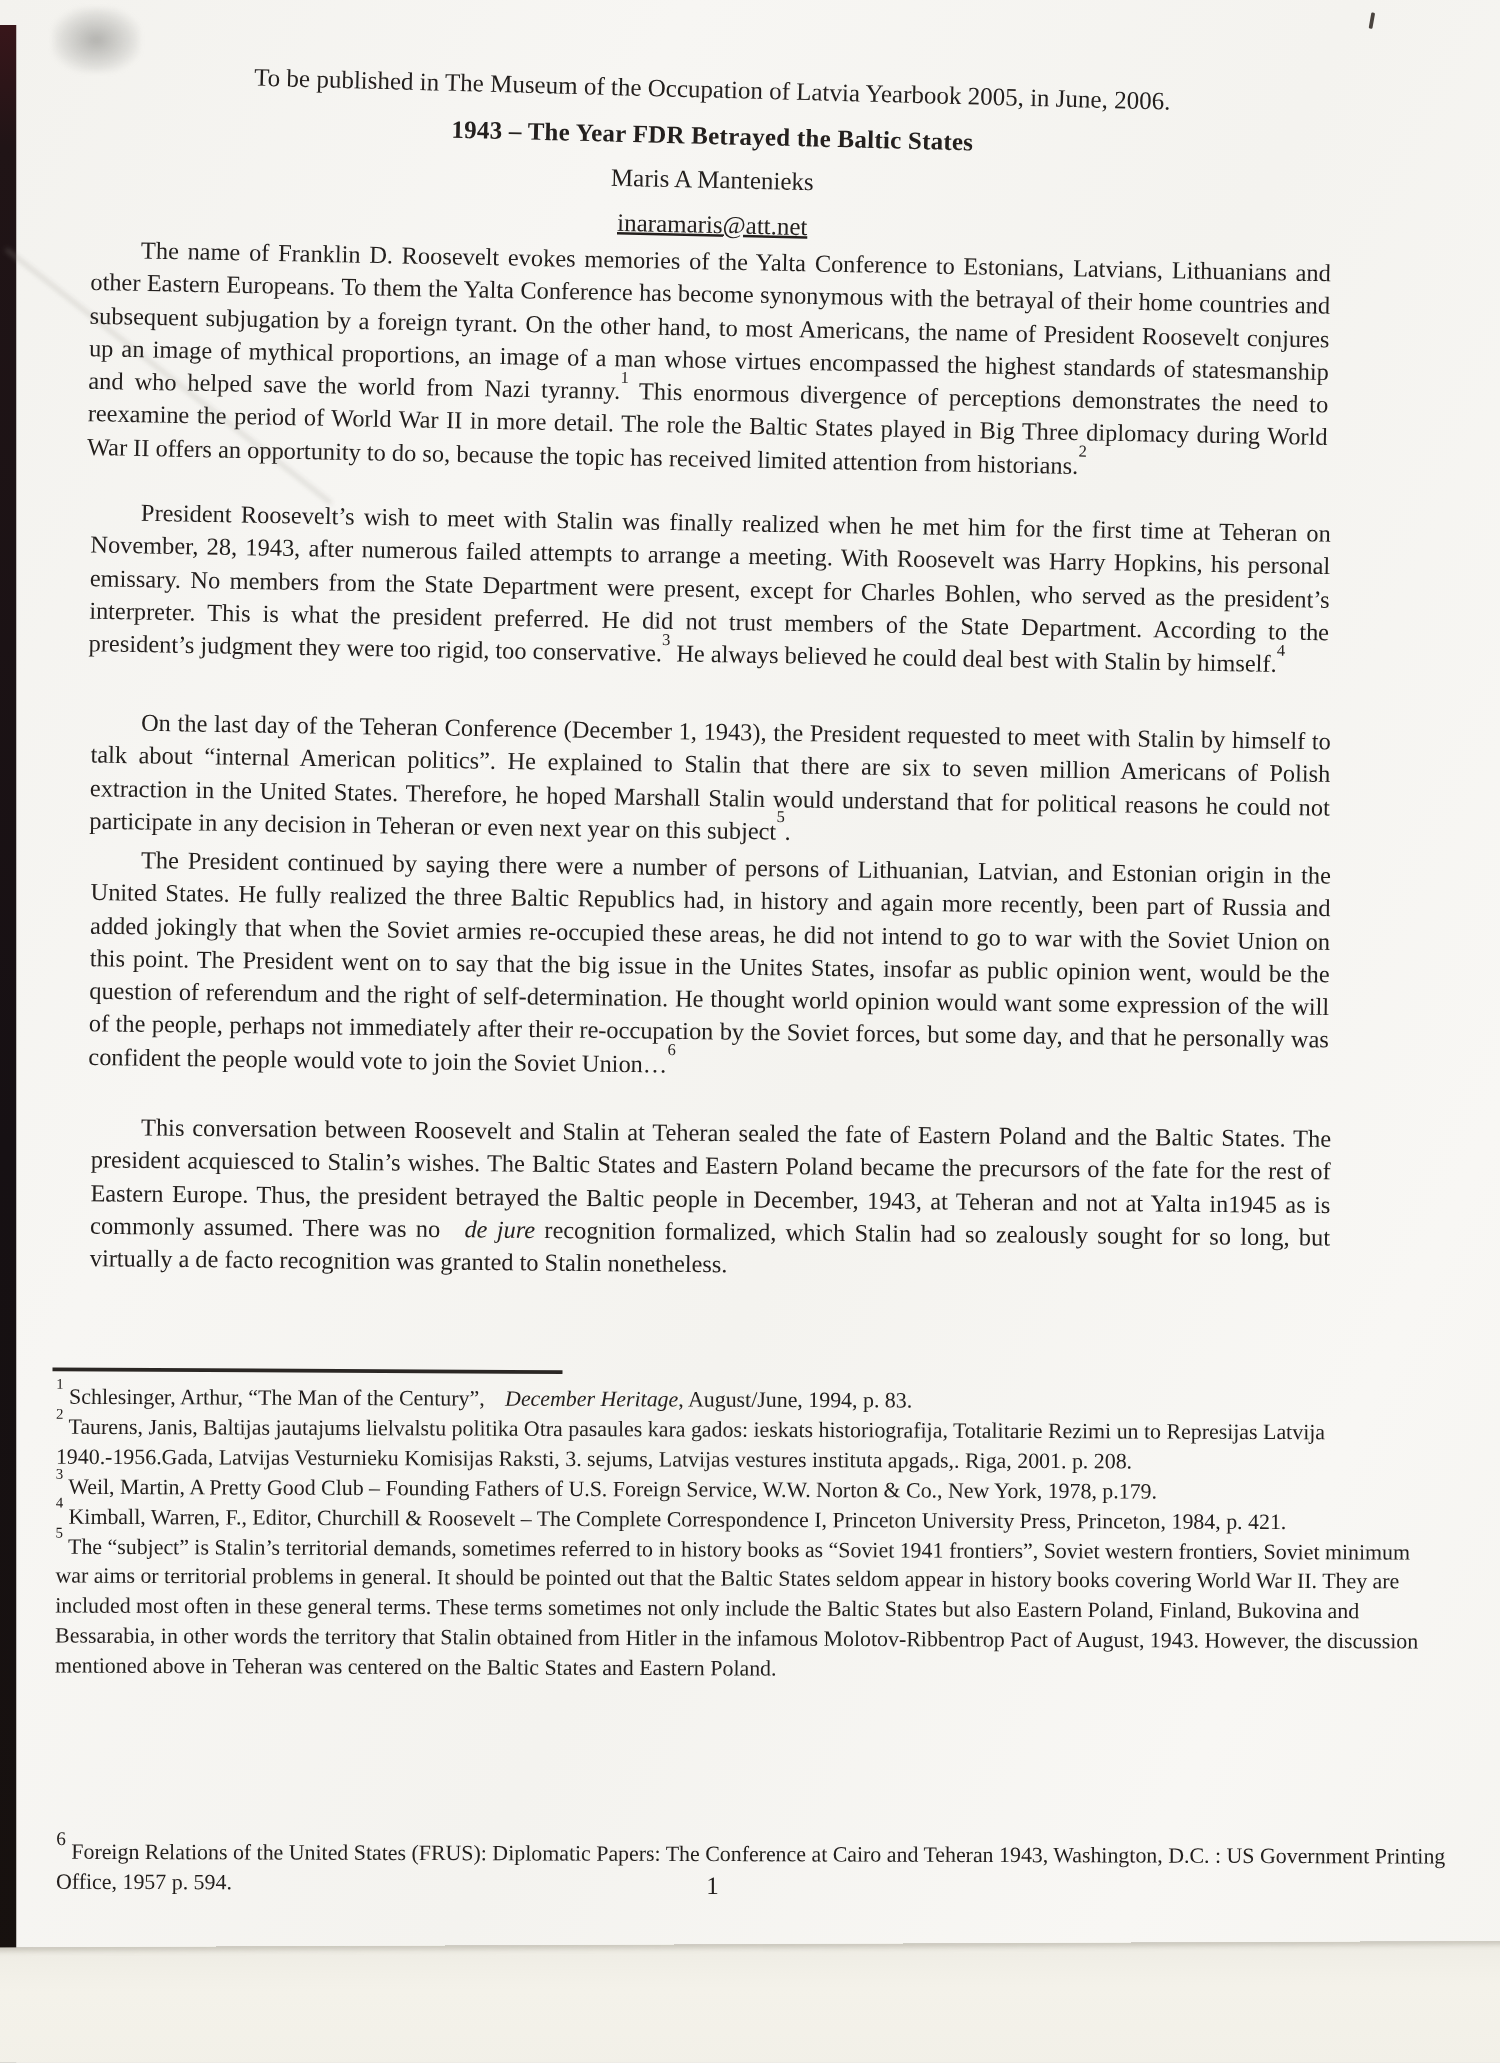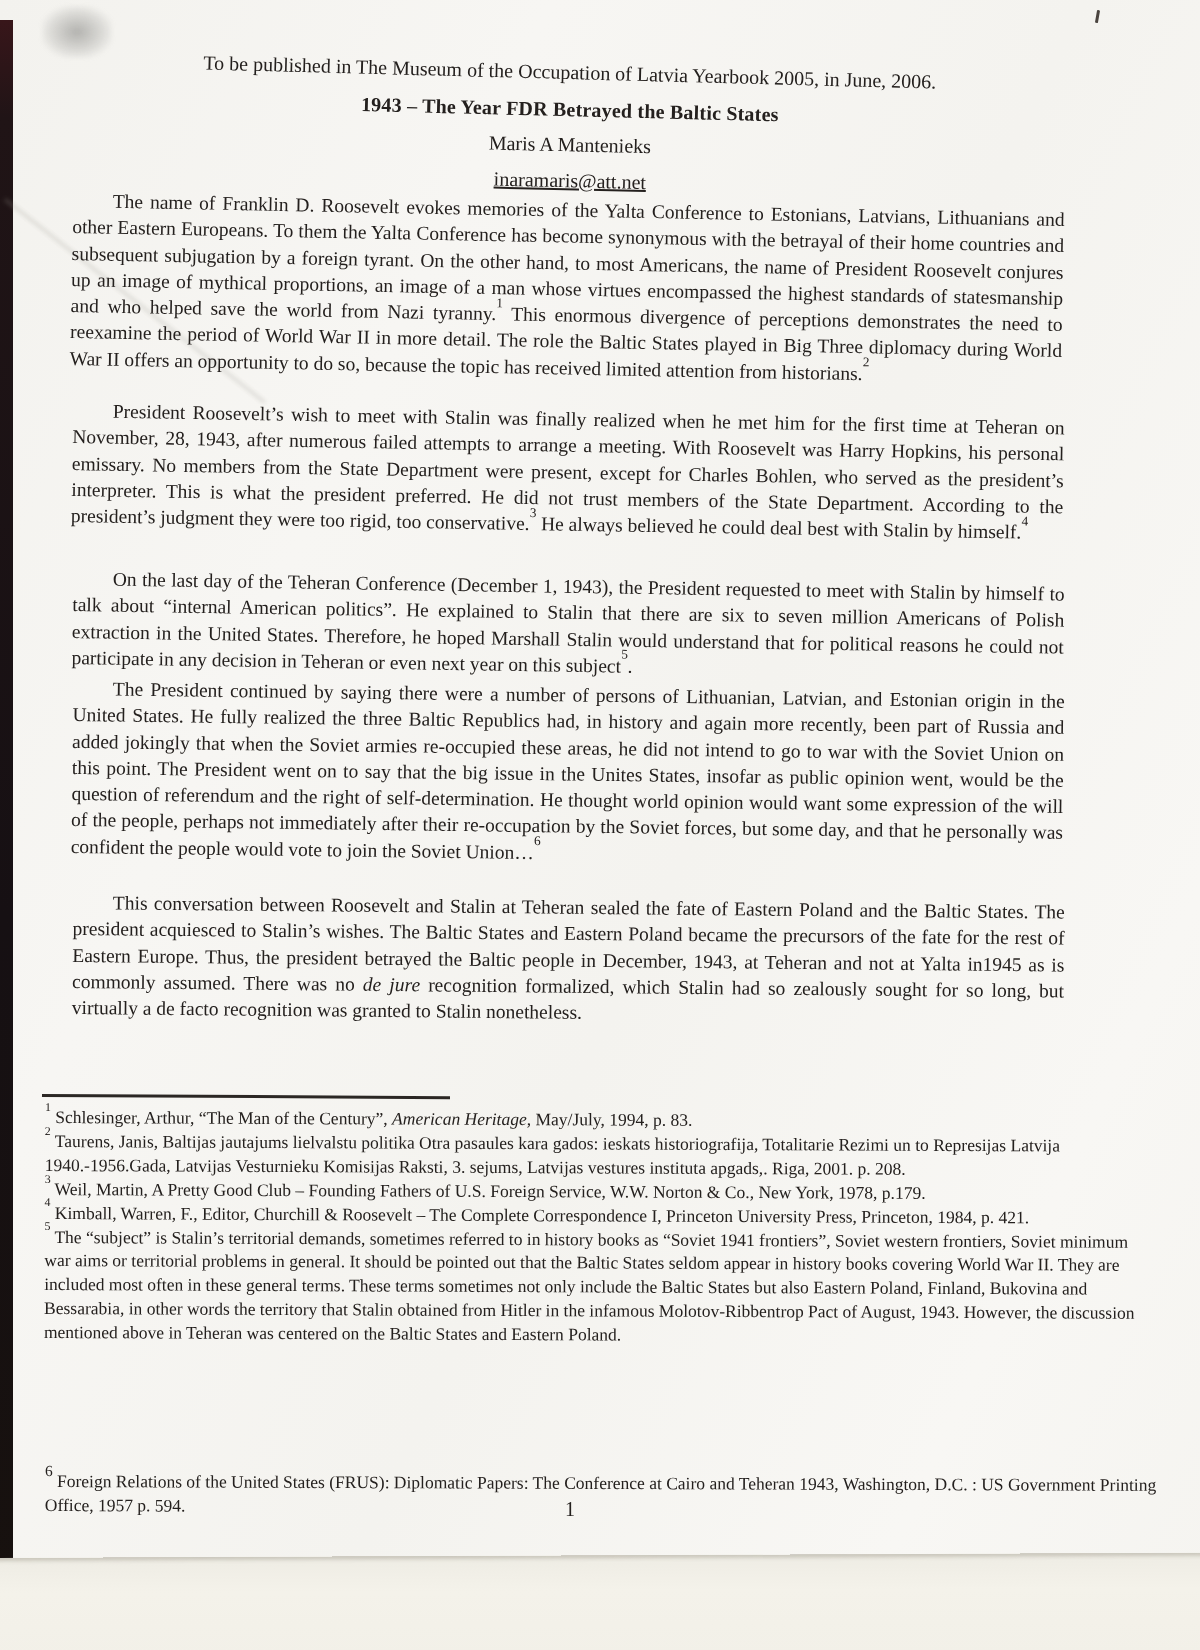--- a/index.html
+++ b/index.html
@@ -71,21 +71,21 @@
     position: absolute; left: 45px; top: 1452px; width: 1114px;
     font-size: 17.5px; line-height: 23.9px;
     transform: rotate(0.20deg); transform-origin: 0 0;
   }
   .page-num {
     position: absolute; left: 70px; top: 1498px; width: 1000px;
     text-align: center; font-size: 20px;
   }
   sup { font-size: 68%; line-height: 0; position: relative; top: -0.45em; }
   .footnote-last sup { font-size: 88%; top: -0.28em; }
-  .it { font-style: italic; }
+  .it { font-style: italic; margin-left: 12px; }
 </style>
 </head>
 <body>
 
 <div class="scan">
   <div class="edge-strip"></div>
   <div class="smudge"></div>
   <div class="crease"></div>
   <div class="speck"></div>
 
@@ -96,21 +96,21 @@
 
   <p class="para p1"><span>The name of Franklin D. Roosevelt evokes memories of the Yalta Conference to Estonians, Latvians, Lithuanians and other Eastern Europeans. To them the Yalta Conference has become synonymous with the betrayal of their home countries and subsequent subjugation by a foreign tyrant. On the other hand, to most Americans, the name of President Roosevelt conjures up an image of mythical proportions, an image of a man whose virtues encompassed the highest standards of statesmanship and who helped save the world from Nazi tyranny.</span><sup>1</sup><span> This enormous divergence of perceptions demonstrates the need to reexamine the period of World War II in more detail. The role the Baltic States played in Big Three diplomacy during World War II offers an opportunity to do so, because the topic has received limited attention from historians.</span><sup>2</sup></p>
   <p class="para p2"><span>President Roosevelt’s wish to meet with Stalin was finally realized when he met him for the first time at Teheran on November, 28, 1943, after numerous failed attempts to arrange a meeting. With Roosevelt was Harry Hopkins, his personal emissary. No members from the State Department were present, except for Charles Bohlen, who served as the president’s interpreter. This is what the president preferred. He did not trust members of the State Department. According to the president’s judgment they were too rigid, too conservative.</span><sup>3</sup><span> He always believed he could deal best with Stalin by himself.</span><sup>4</sup></p>
   <p class="para p3"><span>On the last day of the Teheran Conference (December 1, 1943), the President requested to meet with Stalin by himself to talk about “internal American politics”. He explained to Stalin that there are six to seven million Americans of Polish extraction in the United States. Therefore, he hoped Marshall Stalin would understand that for political reasons he could not participate in any decision in Teheran or even next year on this subject</span><sup>5</sup><span>.</span></p>
   <p class="para p4"><span>The President continued by saying there were a number of persons of Lithuanian, Latvian, and Estonian origin in the United States. He fully realized the three Baltic Republics had, in history and again more recently, been part of Russia and added jokingly that when the Soviet armies re-occupied these areas, he did not intend to go to war with the Soviet Union on this point. The President went on to say that the big issue in the Unites States, insofar as public opinion went, would be the question of referendum and the right of self-determination. He thought world opinion would want some expression of the will of the people, perhaps not immediately after their re-occupation by the Soviet forces, but some day, and that he personally was confident the people would vote to join the Soviet Union…</span><sup>6</sup></p>
   <p class="para p5"><span>This conversation between Roosevelt and Stalin at Teheran sealed the fate of Eastern Poland and the Baltic States. The president acquiesced to Stalin’s wishes. The Baltic States and Eastern Poland became the precursors of the fate for the rest of Eastern Europe. Thus, the president betrayed the Baltic people in December, 1943, at Teheran and not at Yalta in1945 as is commonly assumed. There was no </span><span class="it">de jure</span><span> recognition formalized, which Stalin had so zealously sought for so long, but virtually a de facto recognition was granted to Stalin nonetheless.</span></p>
 
   <div class="fn-sep"></div>
 
   <div class="footnotes">
-    <p class="footnote"><sup>1</sup><span> Schlesinger, Arthur, “The Man of the Century”, </span><span class="it">American Heritage</span><span>, May/July, 1994, p. 83.</span></p>
+    <p class="footnote"><sup>1</sup><span> Schlesinger, Arthur, “The Man of the Century”, </span><span class="it">December Heritage</span><span>, August/June, 1994, p. 83.</span></p>
     <p class="footnote"><sup>2</sup><span>  Taurens, Janis,  Baltijas jautajums lielvalstu politika Otra pasaules kara gados: ieskats historiografija,  Totalitarie Rezimi un to Represijas Latvija 1940.-1956.Gada, Latvijas Vesturnieku Komisijas Raksti, 3. sejums,  Latvijas vestures instituta apgads,. Riga, 2001. p. 208.</span></p>
     <p class="footnote"><sup>3</sup><span> Weil, Martin, A Pretty Good Club – Founding Fathers of U.S. Foreign Service, W.W. Norton &amp; Co., New York, 1978, p.179.</span></p>
     <p class="footnote"><sup>4</sup><span>  Kimball, Warren, F., Editor, Churchill &amp; Roosevelt – The Complete Correspondence I, Princeton University Press, Princeton, 1984, p. 421.</span></p>
     <p class="footnote"><sup>5</sup><span> The “subject” is Stalin’s territorial demands, sometimes referred to in history books as “Soviet 1941 frontiers”, Soviet western frontiers, Soviet minimum war aims or territorial problems in general.  It should be pointed out that the Baltic States seldom appear in history books covering World War II. They are included most often in these general terms.  These terms sometimes not only include the Baltic States but also Eastern Poland, Finland, Bukovina and Bessarabia, in other words the territory that Stalin obtained from Hitler in the infamous Molotov-Ribbentrop Pact of August, 1943. However, the discussion mentioned above in Teheran was centered on the Baltic States and Eastern Poland.</span></p>
   </div>
 
   <p class="footnote-last"><sup>6</sup><span> Foreign Relations of the United States (FRUS): Diplomatic Papers: The Conference at Cairo and Teheran 1943, Washington, D.C. : US Government Printing Office, 1957 p. 594.</span></p>
 
   <div class="page-num">1</div>
 

